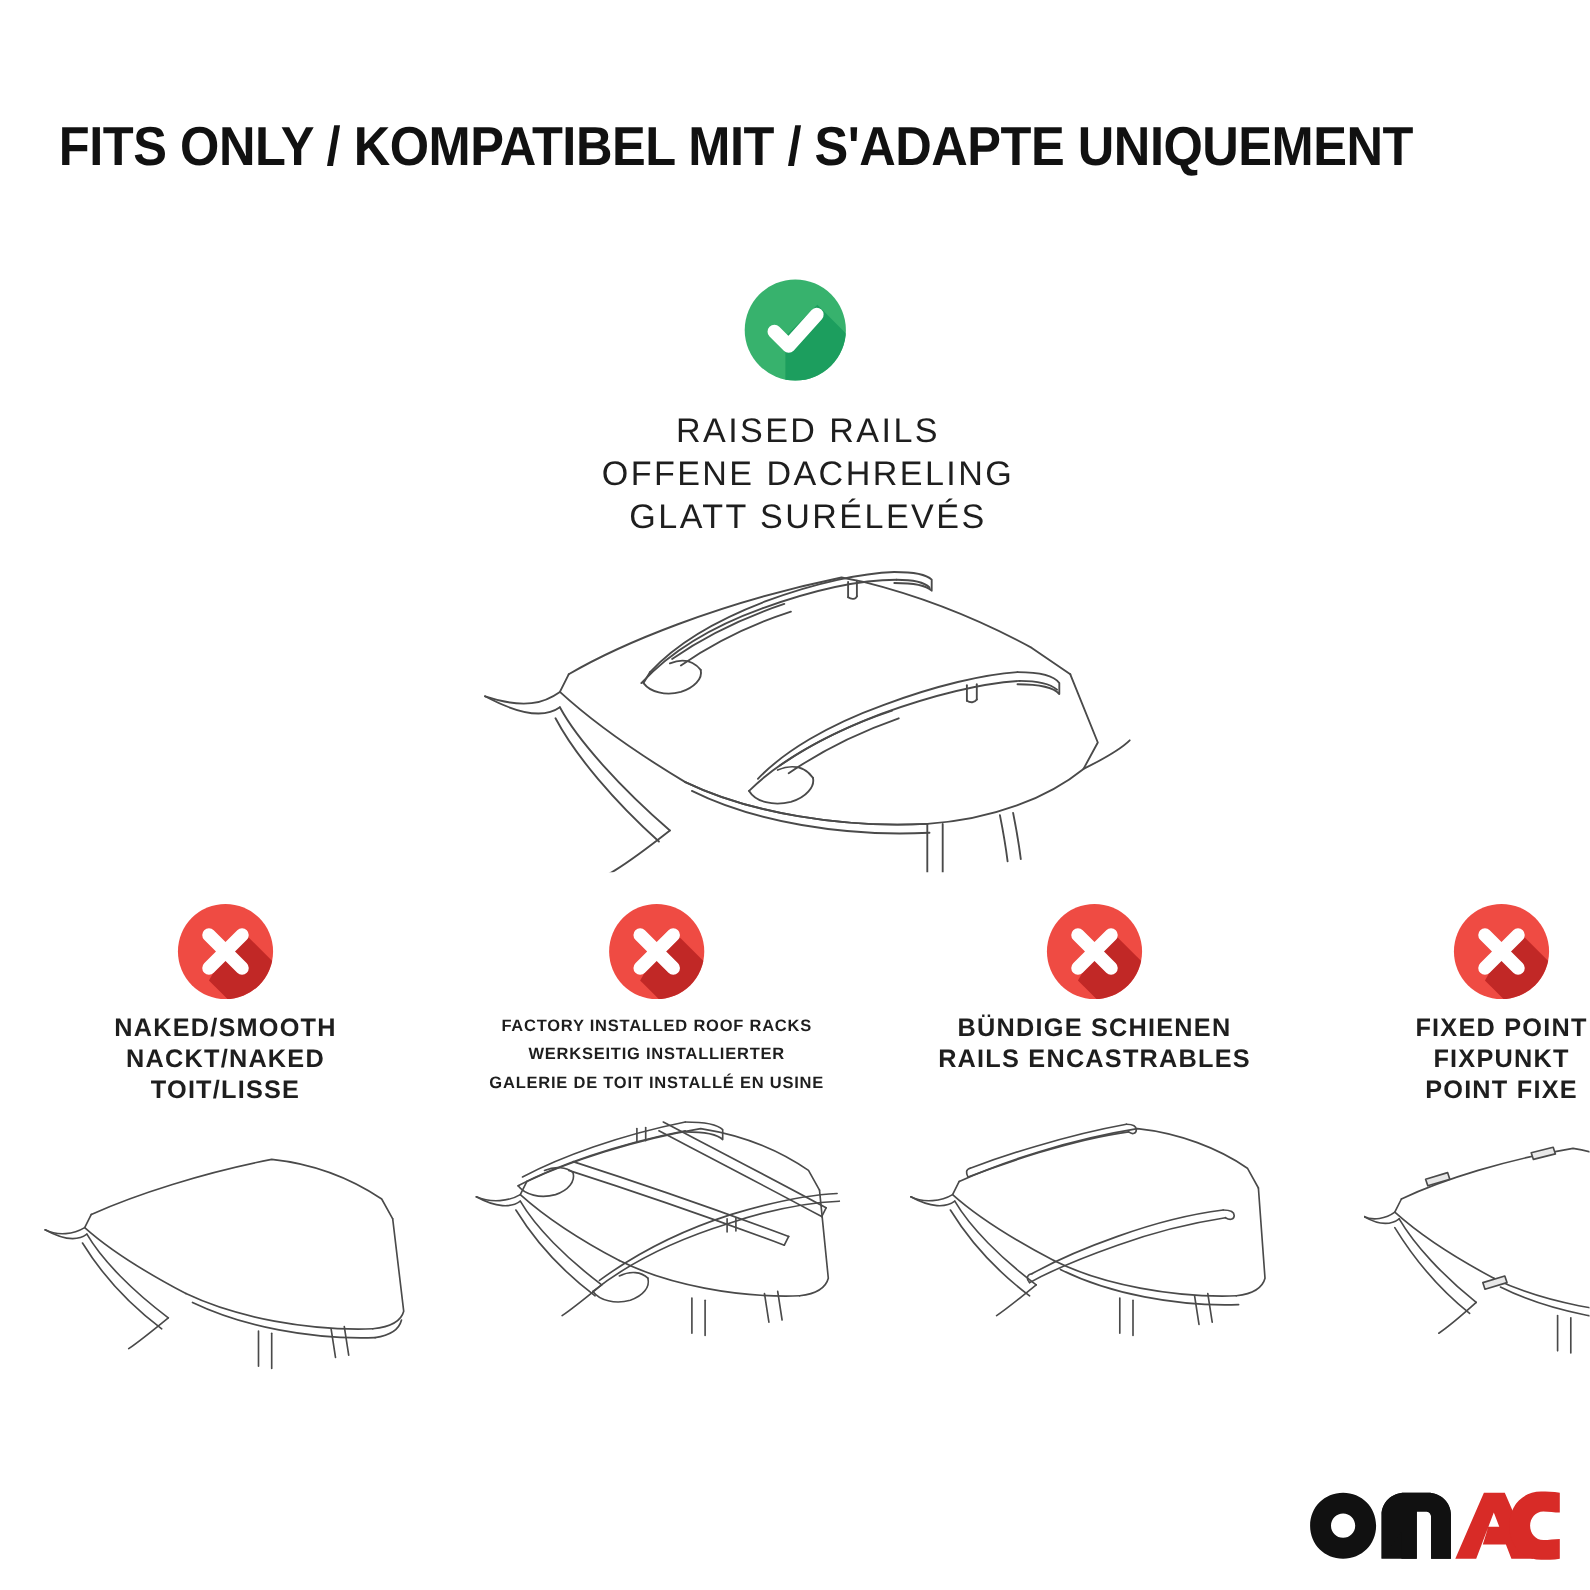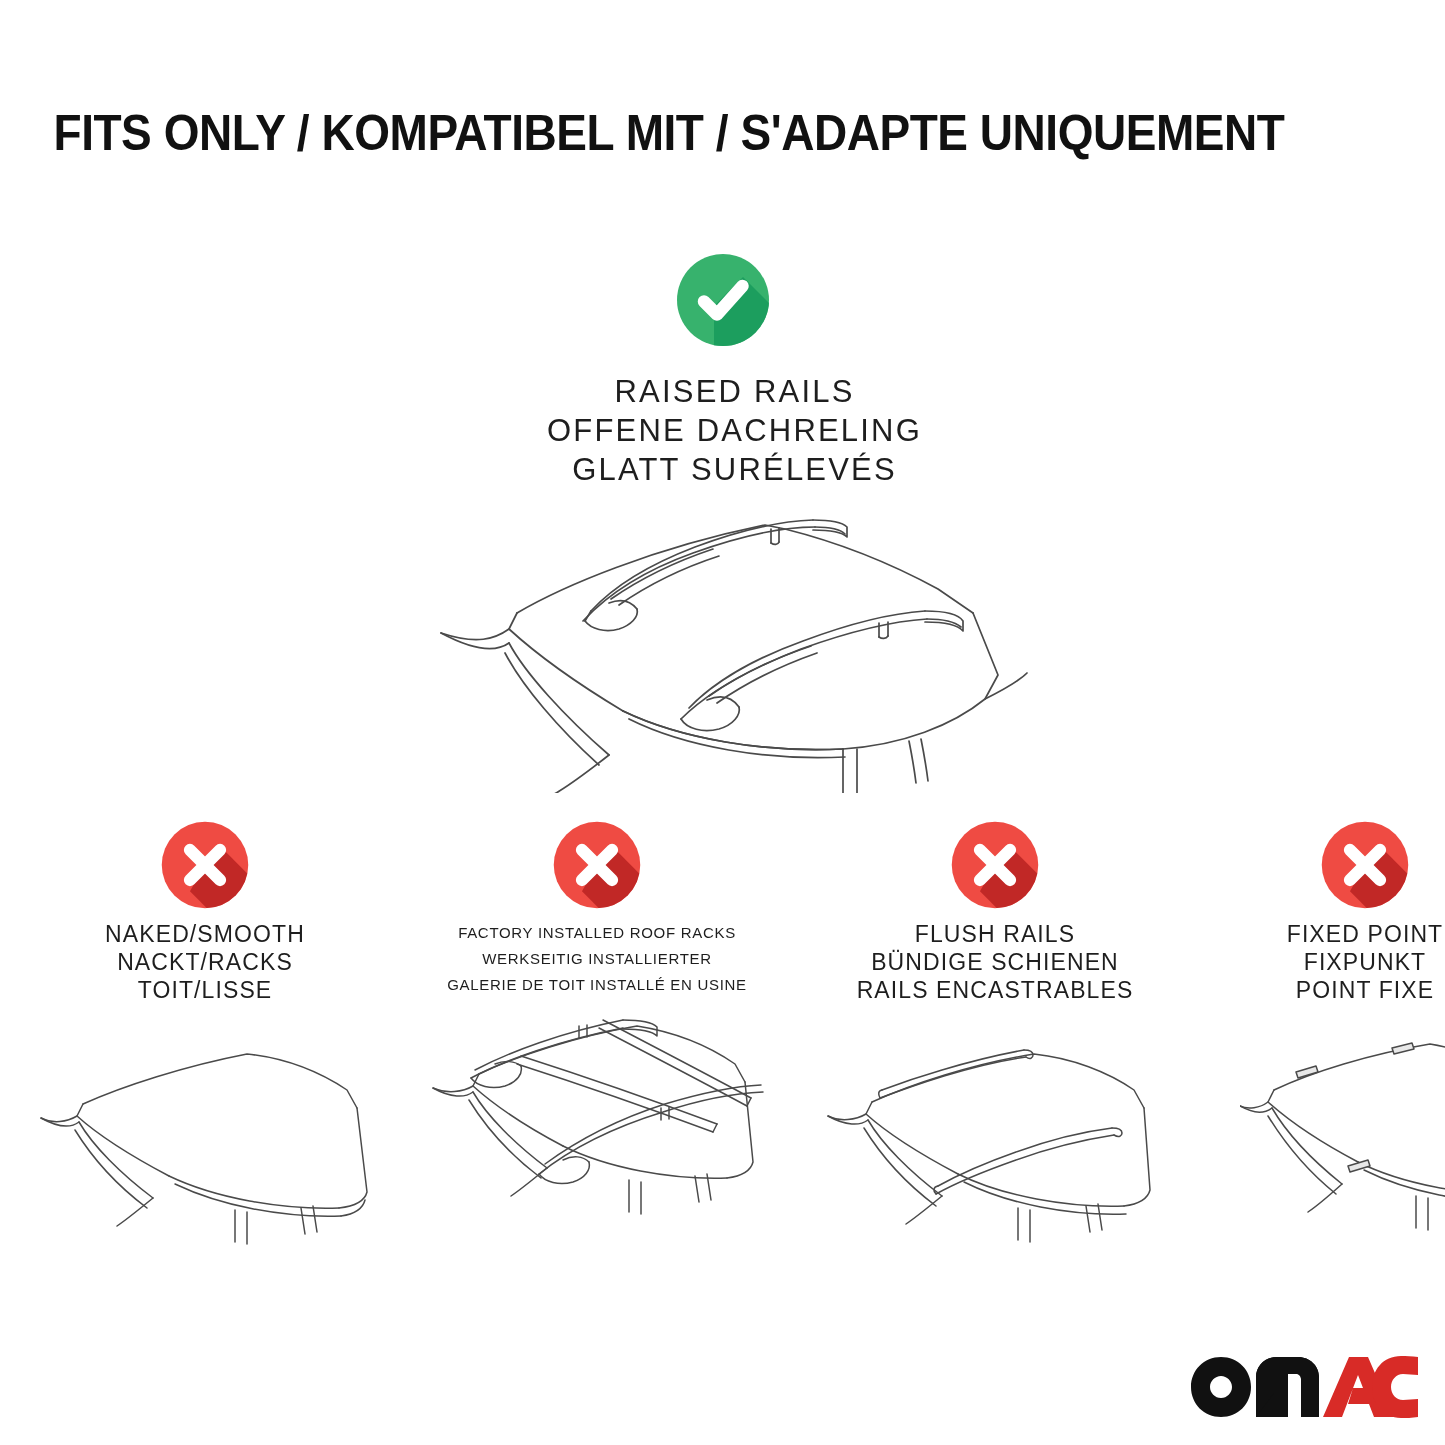--- a/index.html
+++ b/index.html
@@ -59,21 +59,21 @@
   .col-3{left:1240px;width:250px;}
 
   .x-icon{width:94px;height:94px;display:block;margin:0 auto;}
 
   .col-label{
     margin-top:8px;
     font-size:23px;line-height:28px;letter-spacing:1.1px;
     font-weight:400;color:#1e1e1e;
   }
   .col-1 .col-label{font-size:15px;line-height:26px;letter-spacing:0.7px;}
-  .col-label .ln{display:block;white-space:nowrap;}
+  .col-label .ln{display:block;white-space:nowrap;font-weight:bold;}
 
   .col-art{display:block;margin:0 auto;}
   .col-0 .col-art-wrap{margin-top:24px;}
   .col-1 .col-art-wrap{margin-top:6px;}
   .col-2 .col-art-wrap{margin-top:24px;}
   .col-3 .col-art-wrap{margin-top:24px;}
 
   
   .logo{
     position:absolute;right:25px;bottom:24px;
@@ -175,21 +175,21 @@
         </defs>
       <circle cx="50" cy="50" r="46" fill="#ef4b43"></circle>
       <g clip-path="url(#xc0)">
         <path d="M50 50 L68 32 L100 64 L100 100 L56 100 L34 78 Z" fill="#b51f1f" opacity="0.8"></path>
       </g>
       <path d="M34 34 L66 66 M66 34 L34 66" stroke="#ffffff" stroke-width="13" stroke-linecap="round" fill="none"></path>
     </svg>
 
     <div class="col-label">
       <span class="ln">NAKED/SMOOTH</span>
-      <span class="ln">NACKT/RACKS</span>
+      <span class="ln">NACKT/NAKED</span>
       <span class="ln">TOIT/LISSE</span>
     </div>
 
     <div class="col-art-wrap">
       <svg class="col-art" width="340" height="230" viewBox="0 0 340 230" aria-hidden="true">
         <g class="sketch" stroke="#4a4a4a" stroke-width="1.5">
           <path d="M48 76 C88 58 150 38 212 26 C250 30 285 44 312 62 L322 80"></path>
           <path d="M48 76 L42 88 C62 106 96 128 134 148"></path>
           <path d="M134 148 C180 170 246 182 304 180"></path>
           <path d="M304 180 C322 178 330 172 332 164 L322 80"></path>
@@ -281,21 +281,20 @@
           </clipPath>
         </defs>
       <circle cx="50" cy="50" r="46" fill="#ef4b43"></circle>
       <g clip-path="url(#xc2)">
         <path d="M50 50 L68 32 L100 64 L100 100 L56 100 L34 78 Z" fill="#b51f1f" opacity="0.8"></path>
       </g>
       <path d="M34 34 L66 66 M66 34 L34 66" stroke="#ffffff" stroke-width="13" stroke-linecap="round" fill="none"></path>
     </svg>
 
     <div class="col-label">
-      <span class="ln">FLUSH RAILS</span>
       <span class="ln">BÜNDIGE SCHIENEN</span>
       <span class="ln">RAILS ENCASTRABLES</span>
     </div>
 
     <div class="col-art-wrap">
       <svg class="col-art" width="350" height="230" viewBox="0 0 350 230" aria-hidden="true">
         <g class="sketch" stroke="#4a4a4a" stroke-width="1.5">
           <path d="M52 74 C92 56 152 36 214 26 C252 30 288 44 314 62 L324 80"></path>
           <path d="M52 74 L46 86 C66 104 100 126 138 146"></path>
           <path d="M138 146 C182 168 248 180 304 178"></path>

